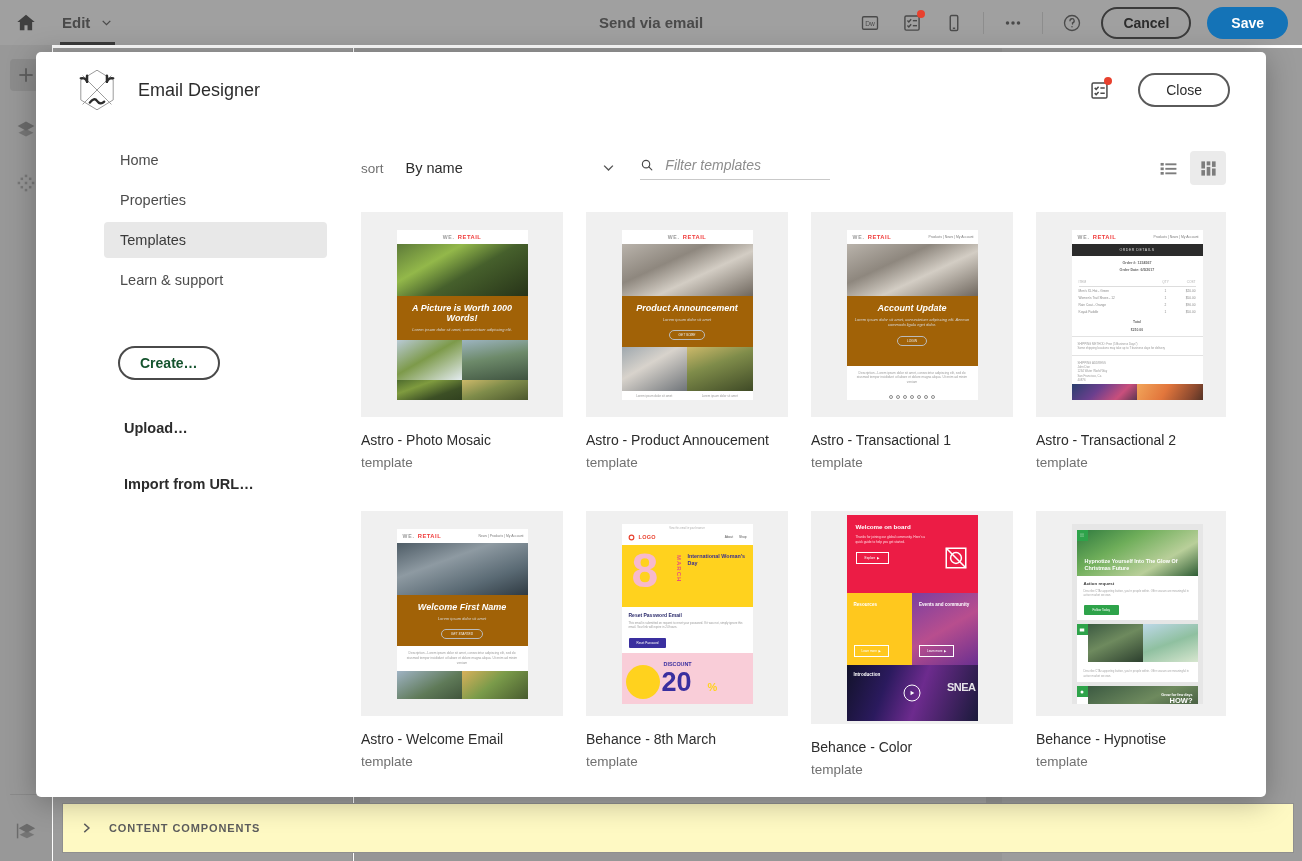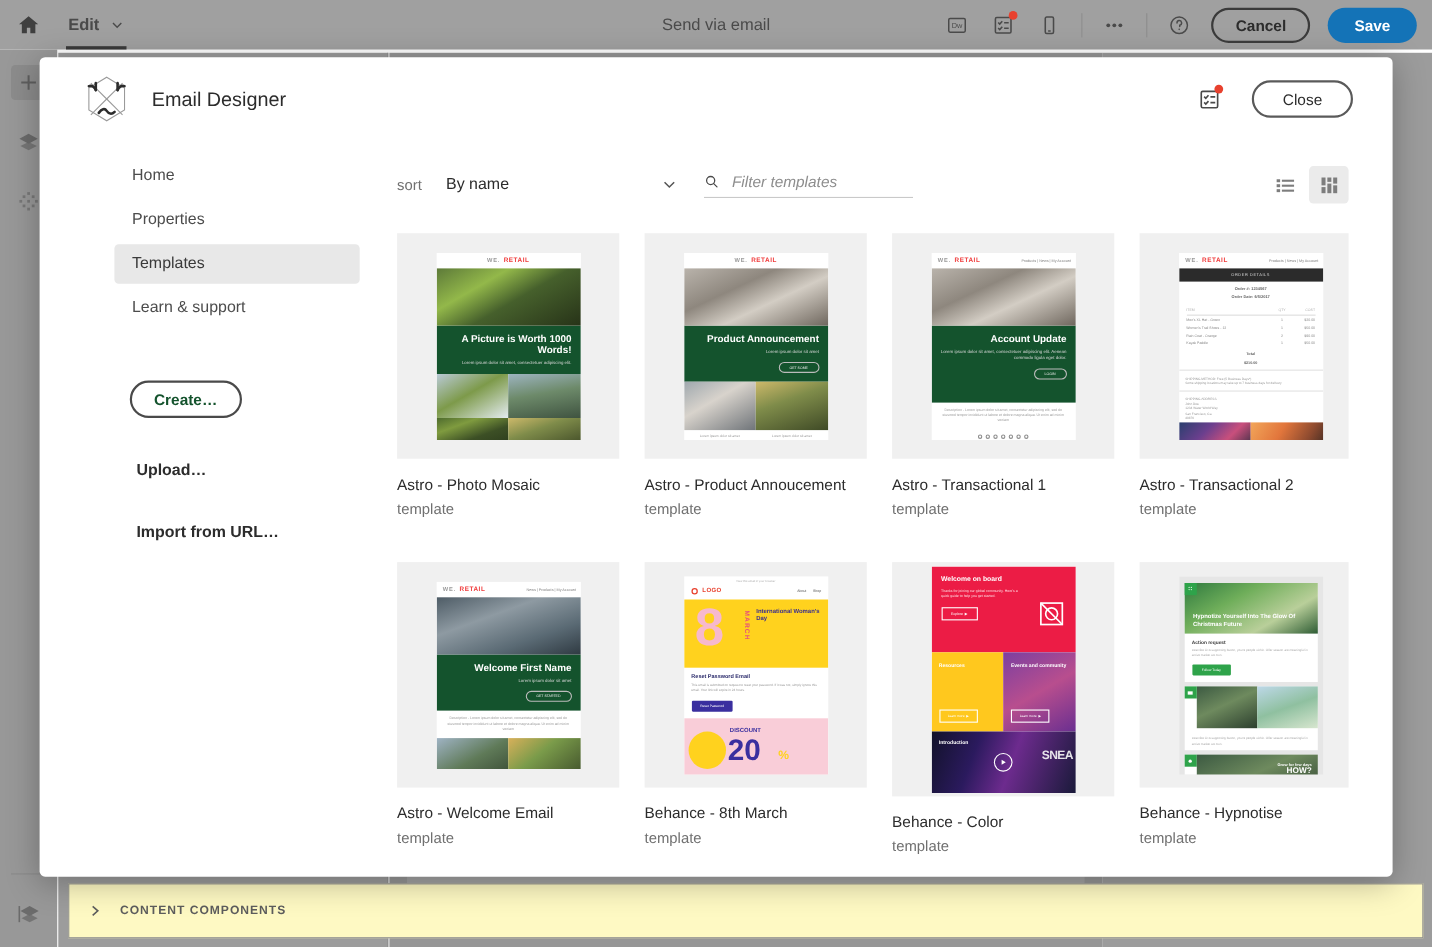--- a/index.html
+++ b/index.html
@@ -24,21 +24,21 @@
   .hdr-tab {
     display: flex; align-items: center; gap: 10px;
     height: 45px; padding: 3px 10px; position: relative;
   }
   .hdr-tab .tab-label { font-size: 15px; color: #4a4a4a; font-weight: 600; }
   .hdr-tab .tab-underline {
     position: absolute; bottom: 0; left: 8px; right: 8px; height: 3px; background: #3a3a3a;
   }
   .hdr-title {
     position: absolute; left: 0; right: 0; text-align: center;
-    font-size: 15px; color: #4a4a4a; font-weight: 400;
+    font-size: 15px; color: #4a4a4a; font-weight: 700;
     pointer-events: none;
   }
   .hdr-right {
     margin-left: auto; display: flex; align-items: center; gap: 16px;
     padding-right: 14px; position: relative; z-index: 2;
   }
   .hdr-ico { width: 26px; height: 26px; display: flex; align-items: center; justify-content: center;
     color: #4a4a4a; position: relative; }
   .hdr-sep { width: 1px; height: 22px; background: #8d8d8d; }
   .btn-pill {
@@ -173,21 +173,21 @@
   .mini.h170 { height: 170px; }
   .mini.h180 { height: 180px; }
   .mini-bar {
     height: 14px; background: #fff; display: flex; align-items: center;
     justify-content: center; gap: 3px;
   }
   .we { font-size: 5.2px; letter-spacing: 0.8px; color: #9a9a9a; font-weight: 600; }
   .retail { font-size: 5.8px; letter-spacing: 0.5px; color: #f03a3a; font-weight: 800; }
   .mini-nav { font-size: 3.4px; color: #7d7d7d; margin-left: auto; padding-right: 4px; }
   .hero { height: 52px; position: relative; overflow: hidden; }
-  .dark-panel { background: #14532d; color: #fff; padding: 7px 8px; text-align: right; }
+  .dark-panel { background: #a16207; color: #fff; padding: 7px 8px; text-align: center; font-style: italic; }
   .dp-title { font-size: 9px; font-weight: 600; line-height: 1.15; }
   .dp-sub { font-size: 4px; line-height: 1.35; color: #d8d8d8; margin-top: 4px; }
   .dp-btn {
     display: inline-block; margin-top: 5px; border: 0.6px solid #bbb; border-radius: 6px;
     font-size: 3.2px; color: #eee; padding: 2px 9px;
   }
   .img-row { display: flex; height: 40px; }
   .img-row > div { flex: 1; }
   .desc { font-size: 3.2px; color: #9a9a9a; padding: 5px 7px; line-height: 1.5; text-align: center; }
   .dots { display: flex; gap: 3px; justify-content: center; padding: 5px 0; }

